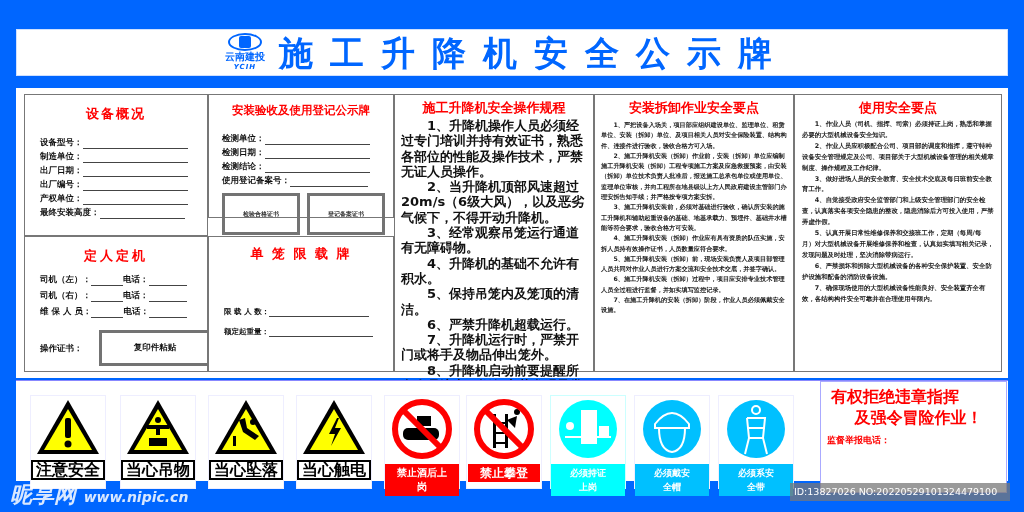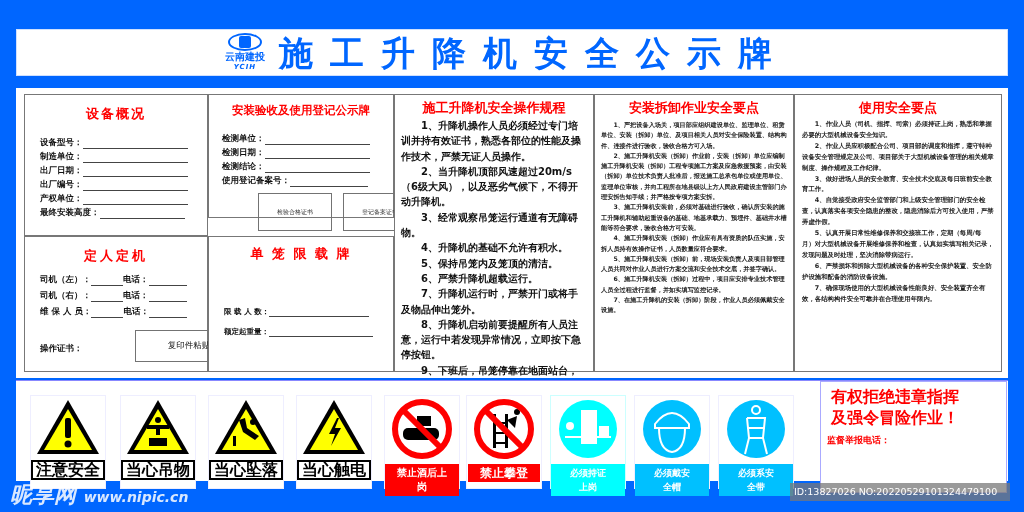--- a/index.html
+++ b/index.html
@@ -10,23 +10,23 @@
   #logo .ring{width:34px;height:18px;margin:0 auto;border:2px solid #0066ff;border-radius:50%;position:relative;box-sizing:border-box;}
   #logo .ring:after{content:"";position:absolute;left:9px;top:1px;width:12px;height:12px;background:#0066ff;border-radius:2px;}
   #logo .cn{font-size:10px;font-weight:bold;line-height:12px;}
   #logo .en{font-size:7px;font-style:italic;font-weight:bold;line-height:8px;letter-spacing:1px;}
   #main-title{left:262px;top:2px;font-size:34px;font-weight:bold;color:#0066ff;letter-spacing:17px;line-height:42px;white-space:nowrap;}
   #panel{left:16px;top:88px;width:992px;height:290px;background:#fff;}
   .box{position:absolute;border:1px solid #777;box-sizing:border-box;background:#fff;}
   .red-title{color:#ff0000;font-weight:bold;text-align:center;}
   .field{position:absolute;font-size:8.5px;font-weight:bold;color:#111;white-space:nowrap;}
   .line{display:inline-block;border-bottom:1px solid #444;vertical-align:bottom;height:9px;}
-  .para{font-size:10px;font-weight:bold;color:#111;line-height:15.3px;text-indent:2em;margin:0;}
+  .para{font-size:13px;font-weight:bold;color:#111;line-height:15.3px;text-indent:2em;margin:0;}
   .small-para{font-size:6.2px;font-weight:bold;color:#222;line-height:10.3px;text-indent:2em;margin:0;}
-  .sub-box{position:absolute;border:1px solid #737373;font-size:6px;font-weight:normal;display:flex;align-items:center;justify-content:center;color:#333;margin-left:36px;}
+  .sub-box{position:absolute;border:3px solid #737373;font-size:6px;font-weight:bold;display:flex;align-items:center;justify-content:center;color:#333;}
   #signs{left:16px;top:380px;width:992px;height:100px;background:#fff;border-top:1px solid #8888ff;}
   .sign{position:absolute;top:14px;width:74px;height:92px;background:#fff;border:1px solid #eef;text-align:center;}
   .sign svg{display:block;margin:2px auto 0;}
   .w-label{display:inline-block;margin-top:4px;border:2px solid #000;font-size:16px;font-weight:bold;padding:0 3px;line-height:16px;color:#000;}
   .p-label{display:inline-block;margin-top:4px;background:#ff0000;color:#fff;font-size:10px;font-weight:bold;padding:2px 12px;line-height:14px;}
   .m-label{display:inline-block;margin-top:4px;background:#00c0ff;color:#fff;font-size:9px;font-weight:bold;padding:2px 17px;line-height:14px;}
   #report-box{left:820px;top:381px;width:187px;height:112px;background:#fff;border:1px solid #aaf;box-sizing:border-box;}
   #watermark{left:10px;top:480px;font-size:22px;font-weight:bold;font-style:italic;color:rgba(255,255,255,0.85);white-space:nowrap;}
   #watermark .url{font-size:14px;}
   #id-bar{left:790px;top:483px;width:220px;height:18px;background:rgba(120,120,120,0.75);color:#fff;font-size:9.5px;line-height:18px;padding-left:4px;box-sizing:border-box;white-space:nowrap;}
@@ -205,21 +205,21 @@
       <circle cx="31" cy="12" r="4" fill="none" stroke="#fff" stroke-width="2"></circle>
       <path d="M22 20 L40 20 L38 40 L42 56 M24 40 L20 56 M22 20 L24 40 L38 40" fill="none" stroke="#fff" stroke-width="2"></path>
       <line x1="22" y1="30" x2="40" y2="30" stroke="#fff" stroke-width="2"></line>
     </svg>
     <span class="m-label">必须系安全带</span>
   </div>
 </div>
 
 <div id="report-box" class="abs">
   <div style="color:#ff0000;font-weight:bold;font-size:16px;line-height:21px;margin:4px 0 0 10px;">有权拒绝违章指挥</div>
-  <div style="color:#ff0000;font-weight:bold;font-size:16px;line-height:21px;margin-left:10px;">及强令冒险作业！</div>
+  <div style="color:#ff0000;font-weight:bold;font-size:16px;line-height:21px;margin-left:10px;text-align:center;">及强令冒险作业！</div>
   <div style="color:#ff0000;font-weight:bold;font-size:9px;margin:6px 0 0 6px;">监督举报电话：</div>
 </div>
 
 <div id="watermark" class="abs">
   <span>昵享网</span>
   <span class="url">www.nipic.cn</span>
 </div>
 <div id="id-bar" class="abs">ID:13827026 NO:20220529101324479100</div>
 
 </body></html>

